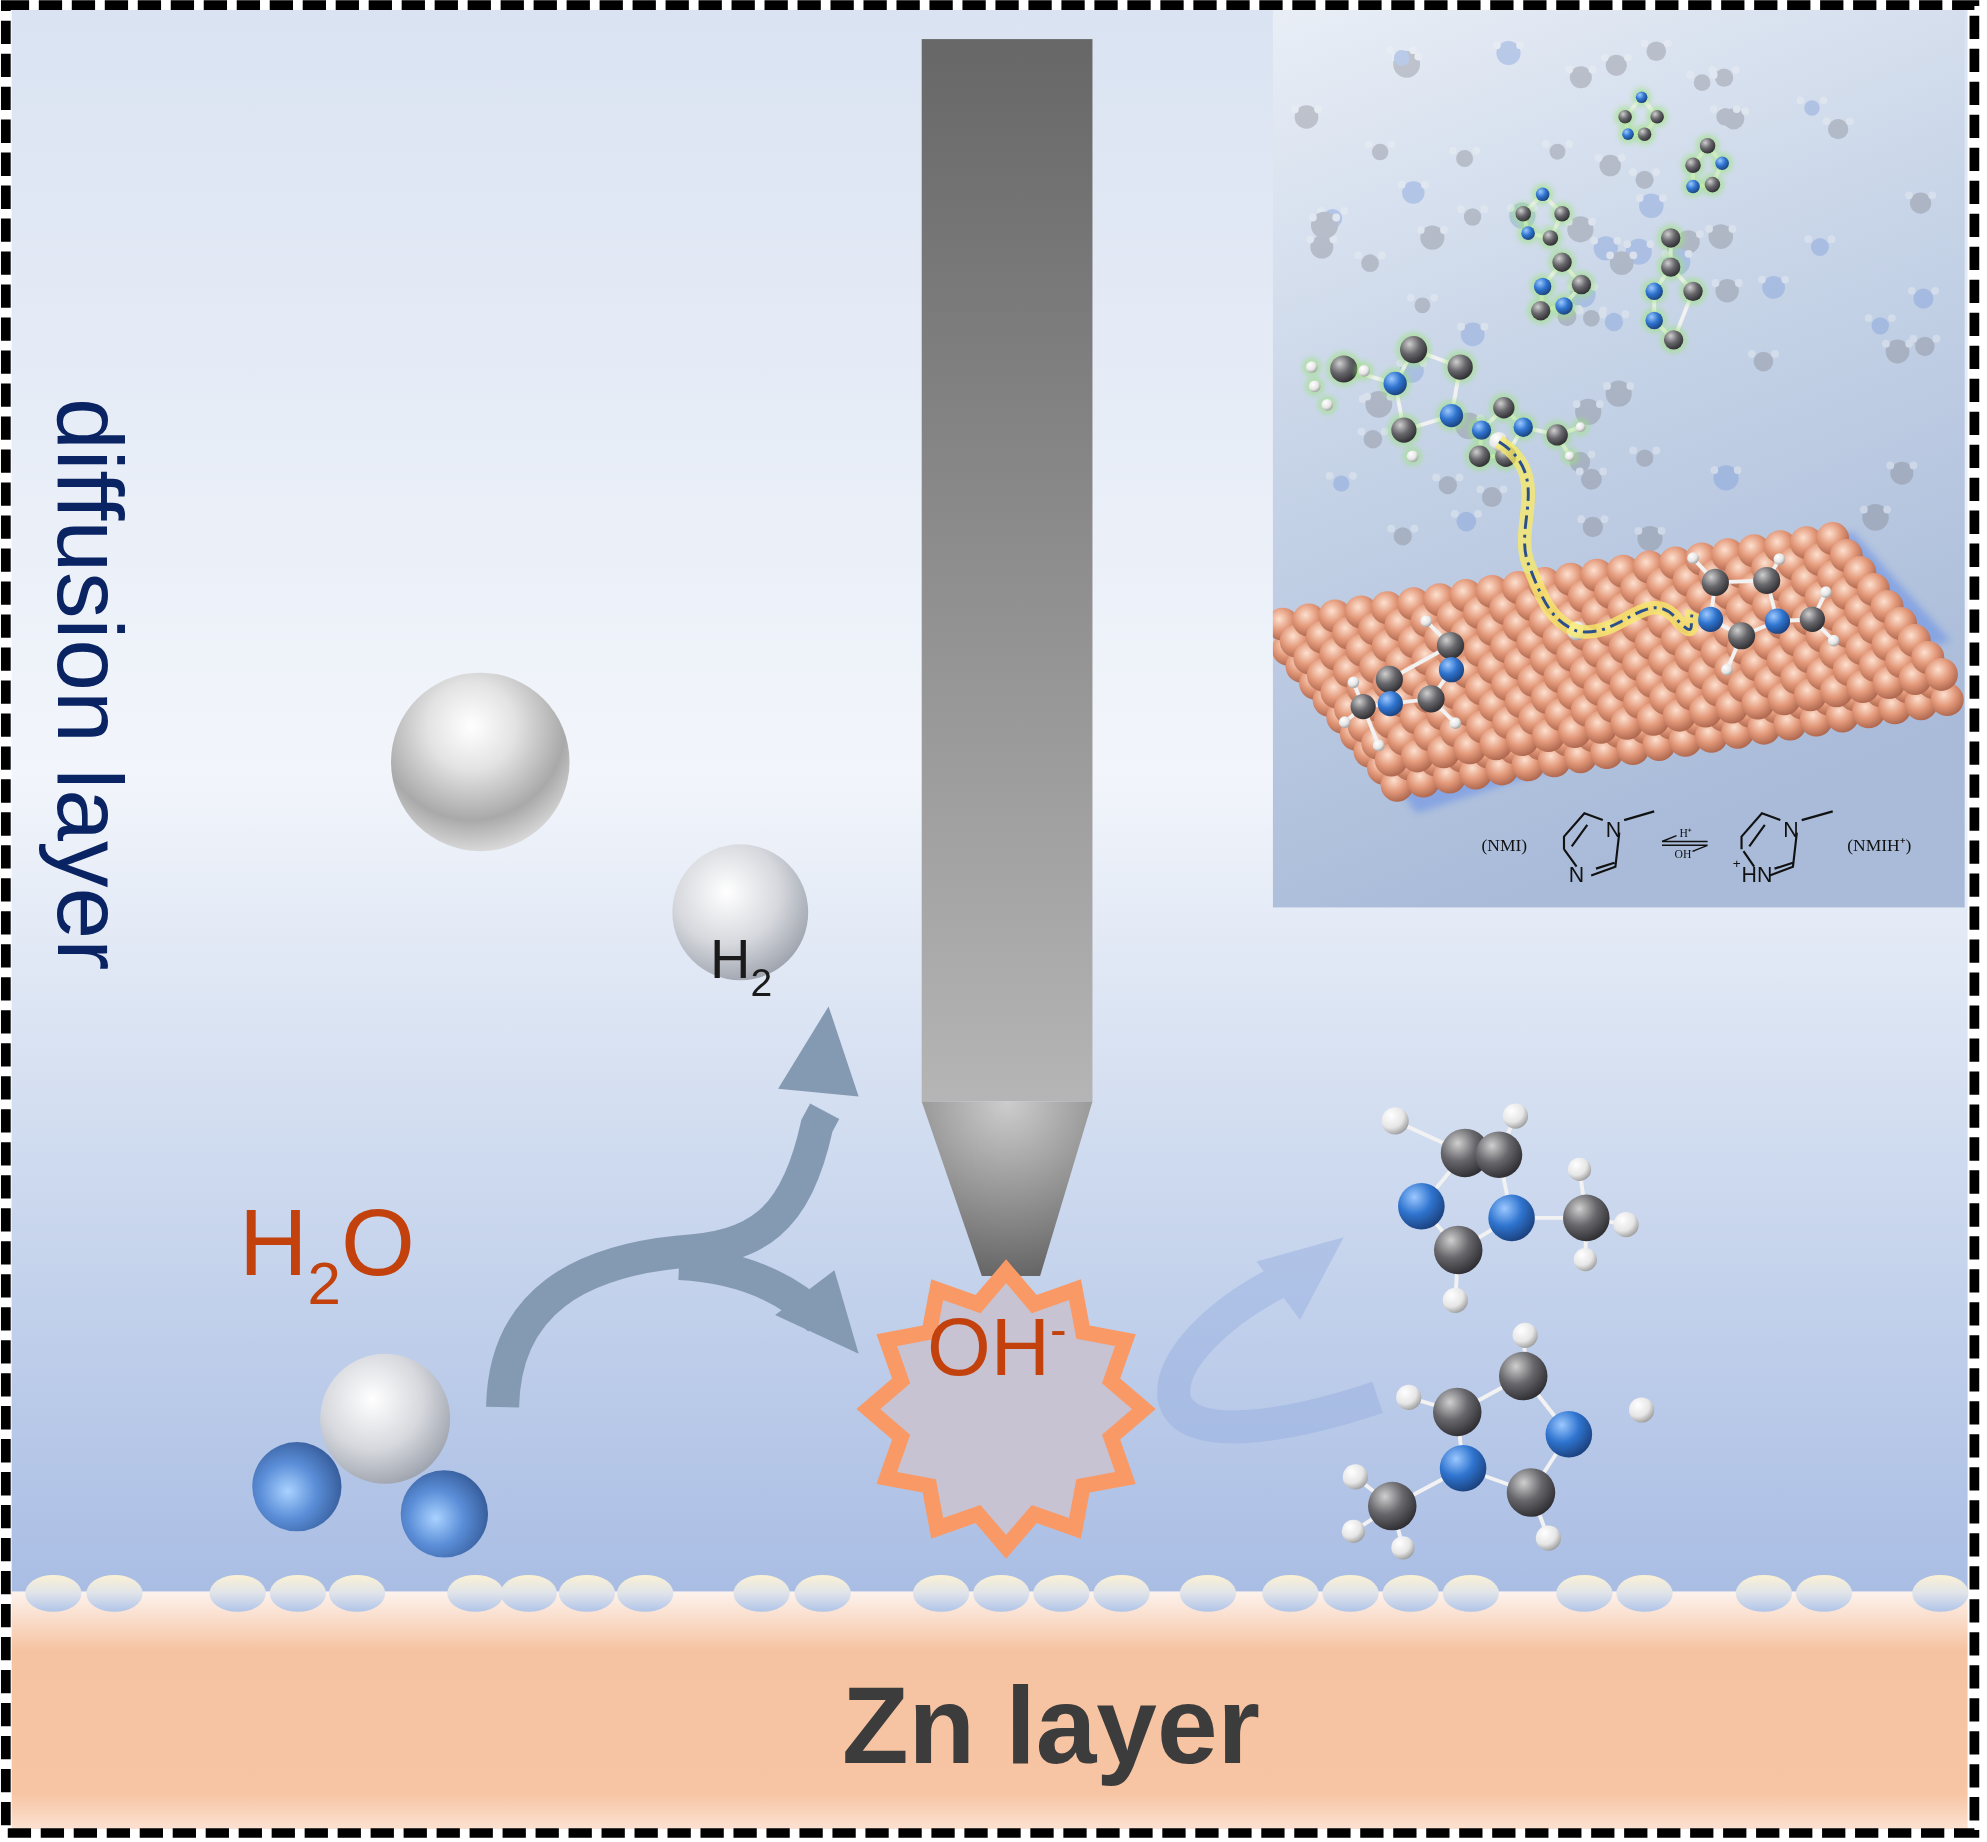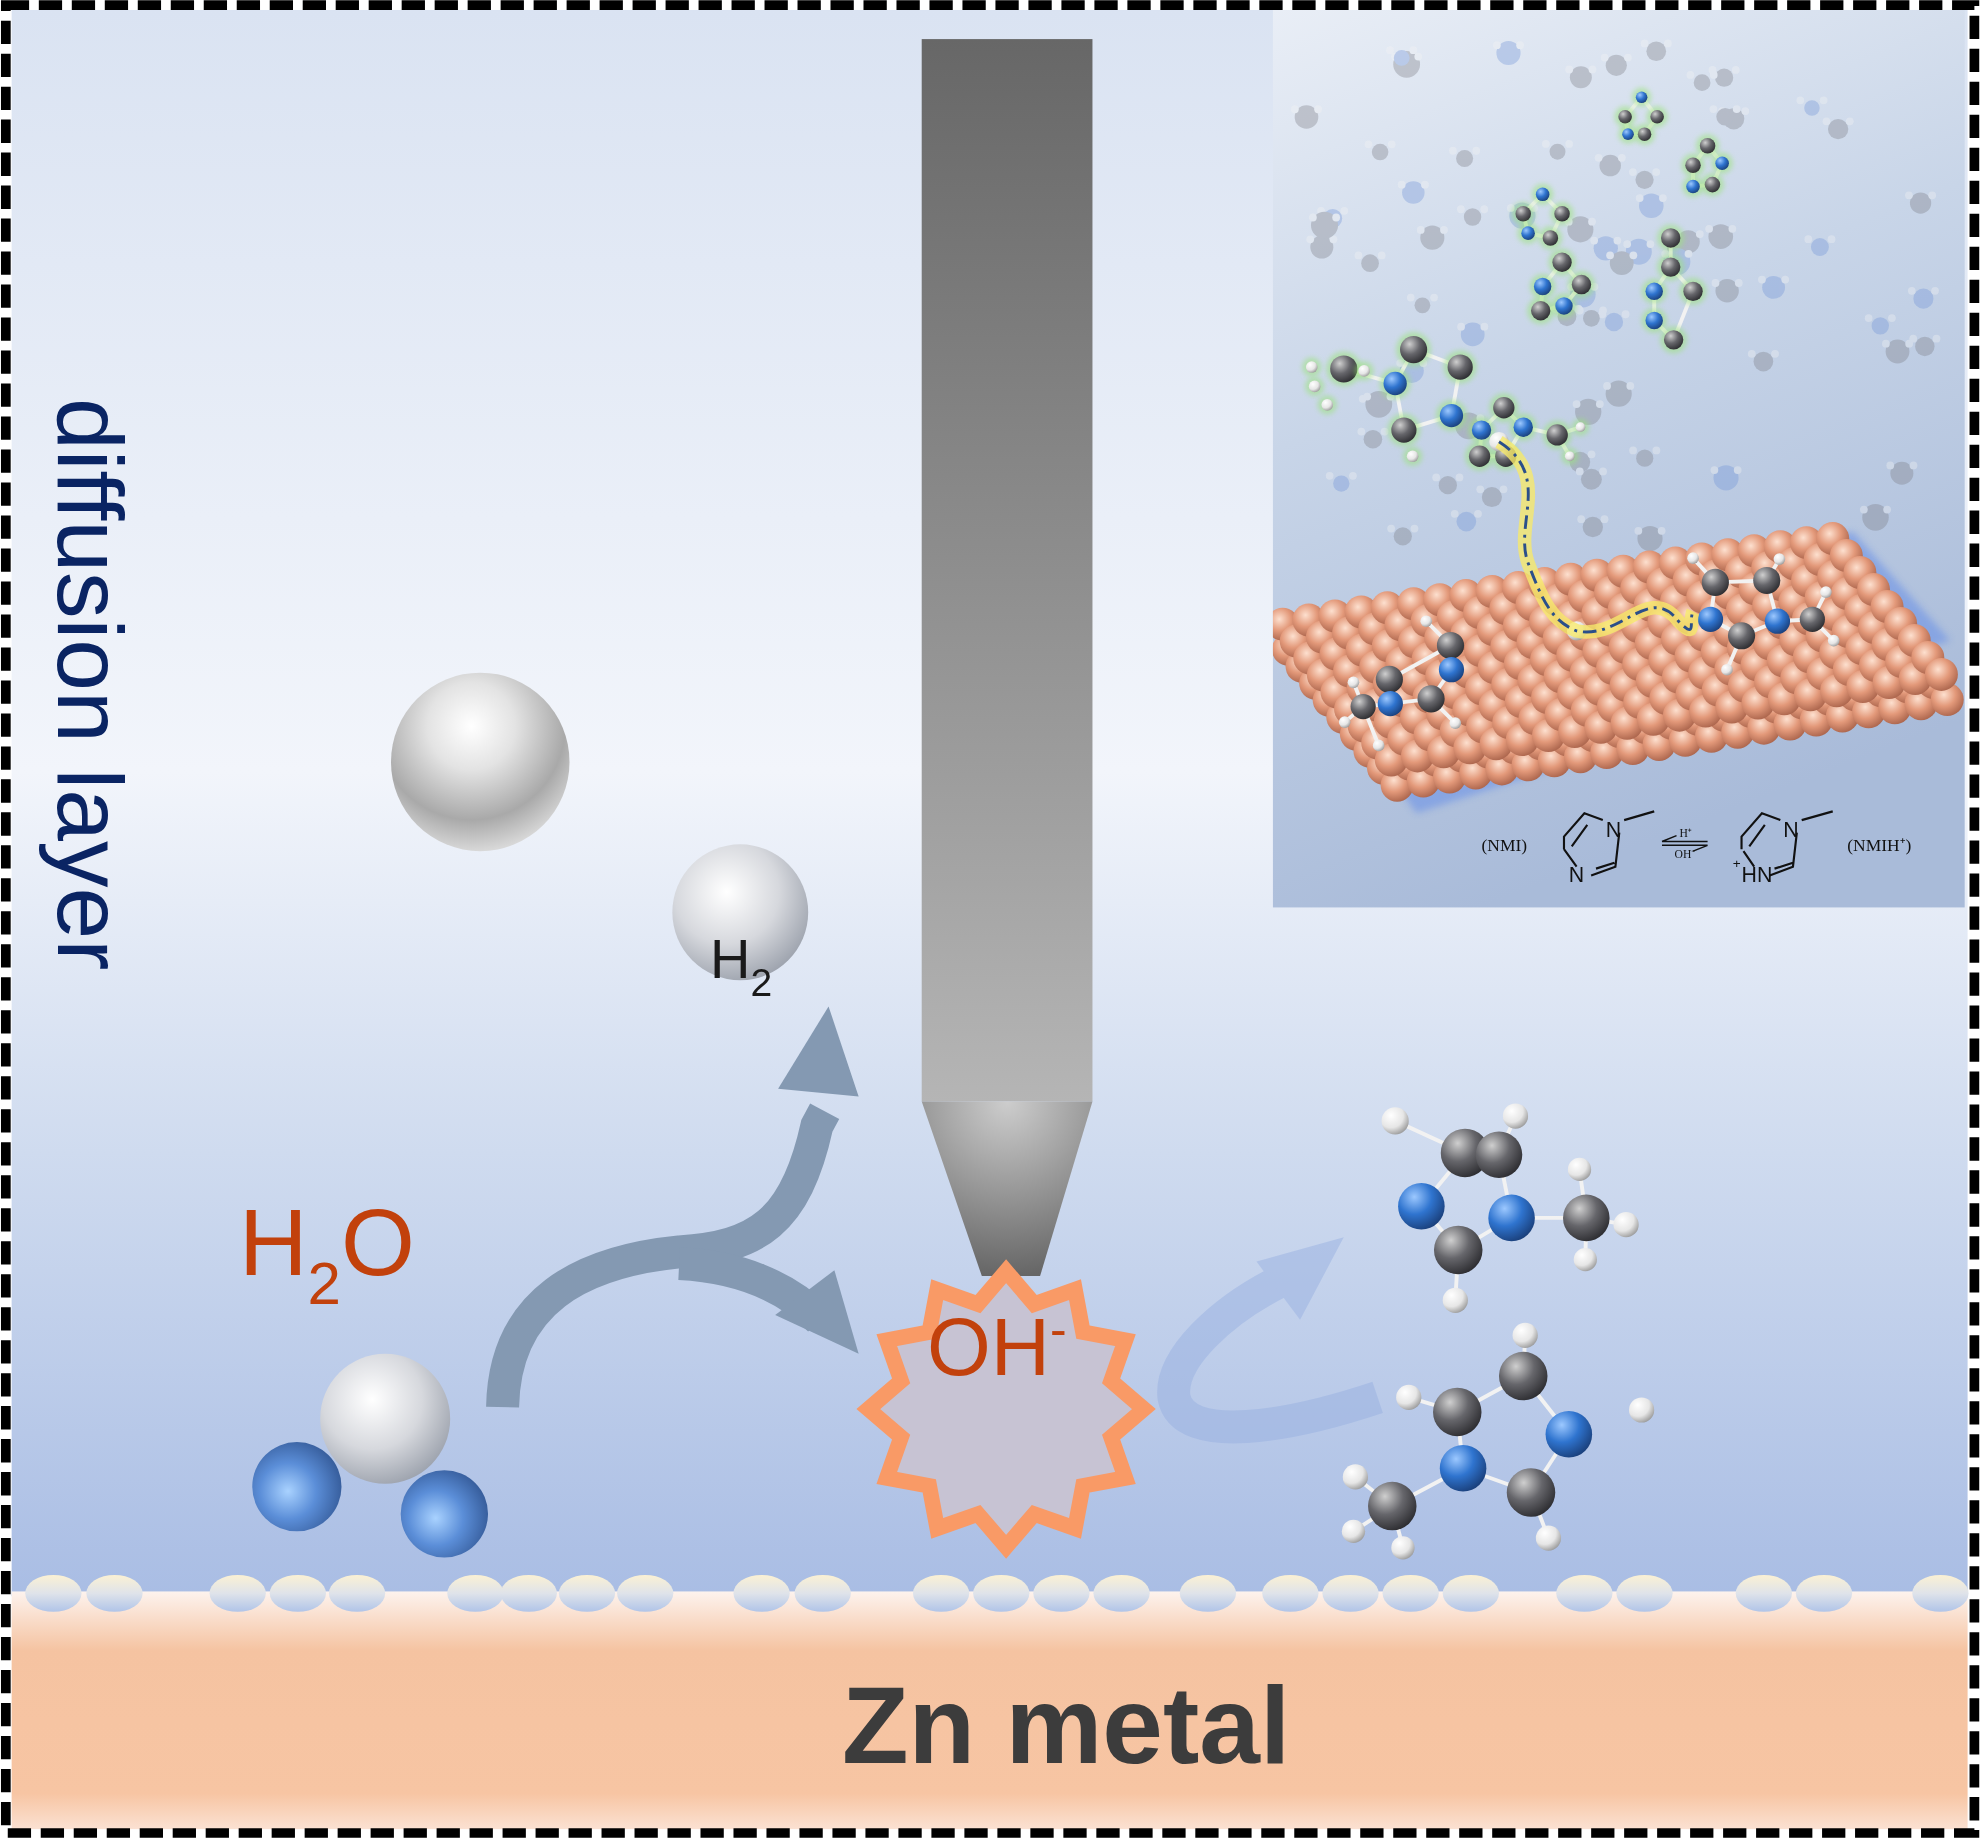--- a/index.html
+++ b/index.html
@@ -1032,16 +1032,16 @@
   <span>H</span><span style="font-size:39px; position:relative; top:17.5px;">2</span>
 </div>
 
 <div class="lbl" style="left:927px; top:1306px; font-size:82px;">
   <span>OH</span><span style="font-size:50px; position:relative; top:-29px;">-</span>
 </div>
 
 
 
 <div class="lbl" style="left:842px; top:1671px; font-size:109px; font-weight:bold; color:#3c3c3c;">
-  <span>Zn metal</span>
+  <span>Zn layer</span>
 </div>
 </div>
 
 
 </body></html>

